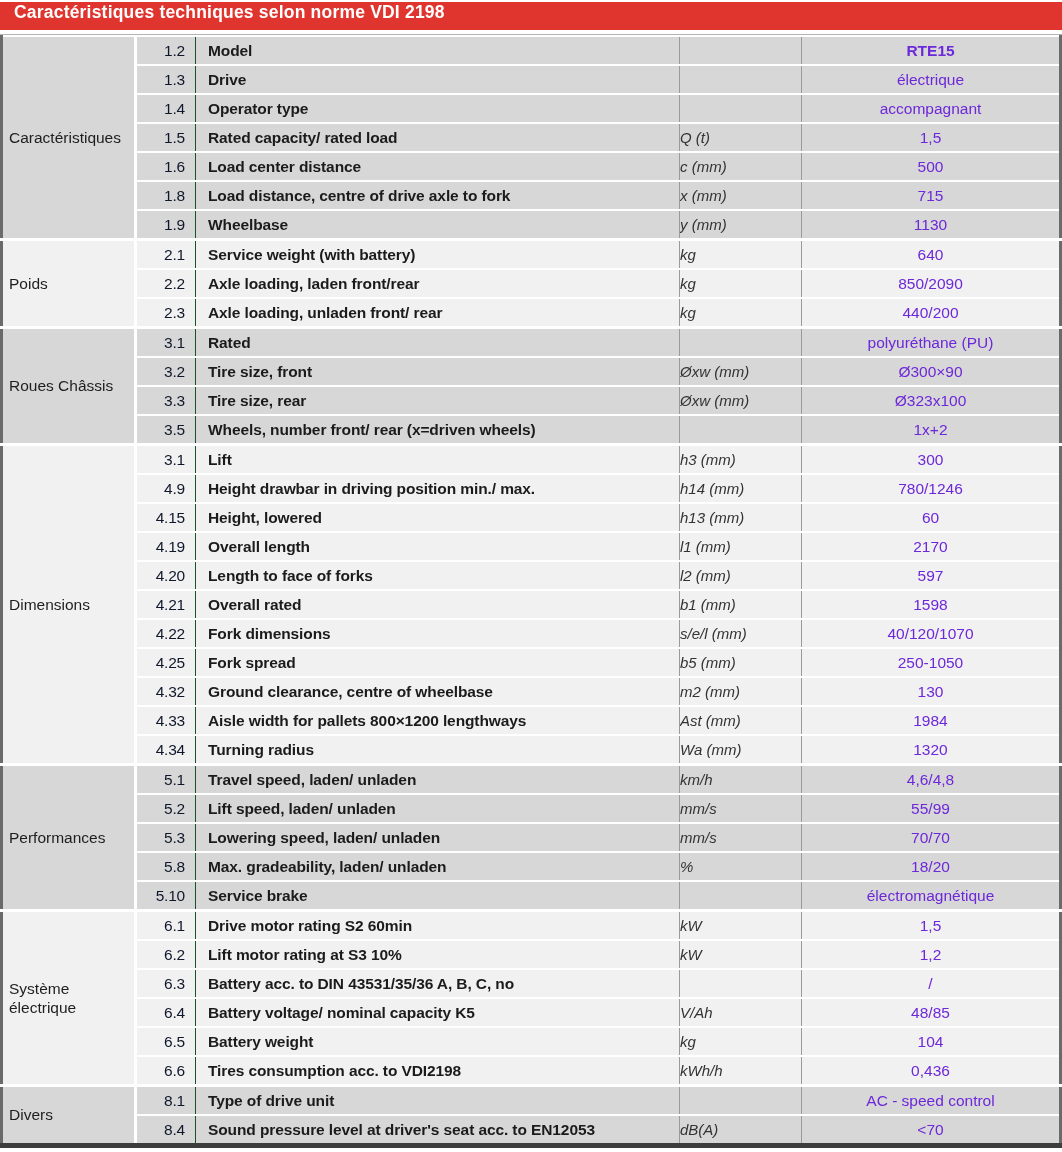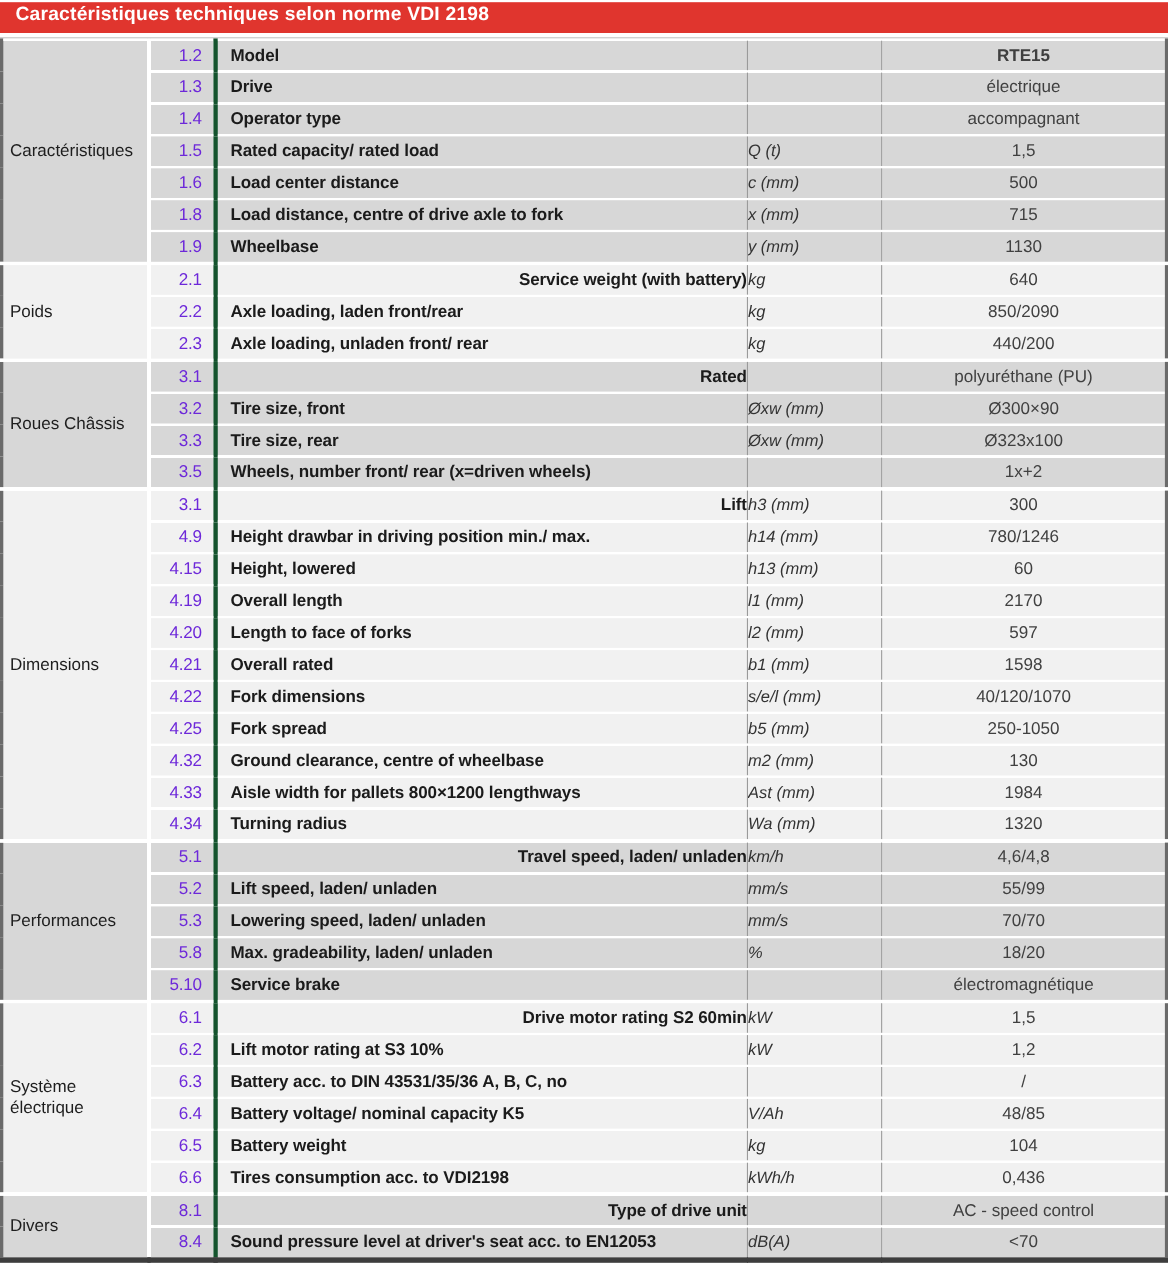--- a/index.html
+++ b/index.html
@@ -19,38 +19,38 @@
     width:1062px;border-collapse:collapse;table-layout:fixed;
     border-left:3px solid #6a6a6a;
     border-right:3px solid #6a6a6a;
     border-bottom:5px solid #3d3d3d;
   }
   td{
     height:27px;padding:0;border-top:2px solid #ffffff;
     font-size:15.5px;color:#222;overflow:hidden;white-space:nowrap;
     vertical-align:middle;
   }
-  td.sec-first{border-top-width:3px;text-align:right;}
+  td.sec-first{border-top-width:3px;}
   td.gray{background:#d7d7d7;}
   td.light{background:#f1f1f1;}
   td.cat{
     text-align:left;font-size:15.5px;color:#1e1e1e;font-weight:500;
     border-right:3px solid #ffffff;white-space:normal;line-height:1.25;
     padding:0 6px;vertical-align:middle;
   }
-  td.num{text-align:right;padding-right:10px;color:#6d28d9;letter-spacing:-.2px;}
+  td.num{text-align:right;padding-right:10px;color:#0f172a;letter-spacing:-.2px;}
   td.desc{
-    border-left:4px solid #14532d;padding-left:12px;
+    border-left:1px solid #14532d;padding-left:12px;
     font-weight:bold;color:#1b1b1b;letter-spacing:-.1px;
   }
   td.unit{
     border-left:1px solid #9a9a9a;text-align:left;
     font-style:italic;color:#333;font-size:15px;
   }
-  td.value{border-left:1px solid #9a9a9a;text-align:center;color:#404040;}
+  td.value{border-left:1px solid #9a9a9a;text-align:center;color:#6d28d9;}
   td.value.bold{font-weight:bold;}
 </style>
 </head>
 <body>
 
 <div class="title-bar" style="background: rgb(224, 53, 46);">
   <span>Caractéristiques techniques selon norme VDI 2198</span>
 </div>
 
 <div class="table-wrap">

